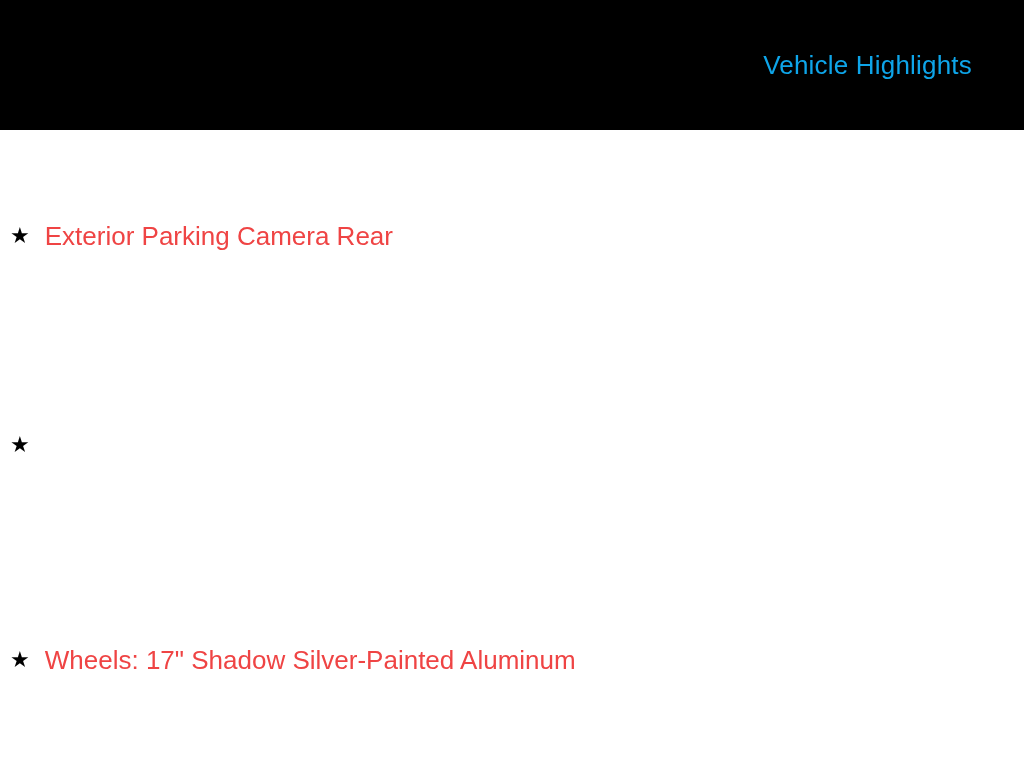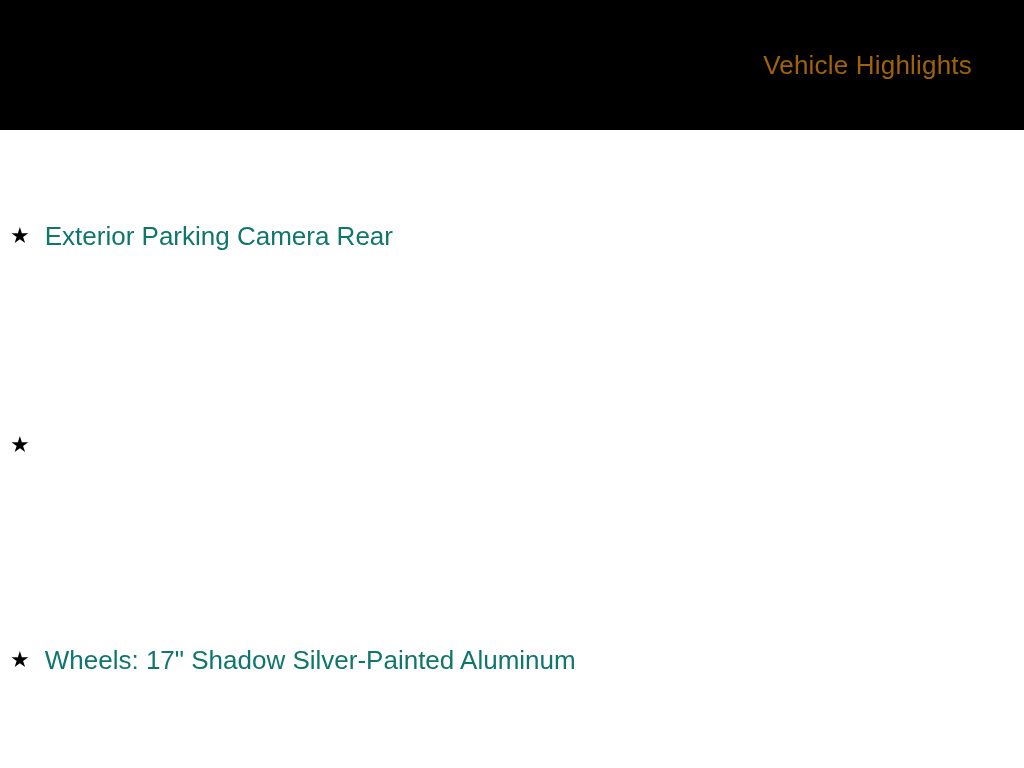--- a/index.html
+++ b/index.html
@@ -21,21 +21,21 @@
     width: 1024px;
     height: 130px;
     background: #000000;
     display: flex;
     align-items: center;
     justify-content: flex-end;
     box-sizing: border-box;
     padding-right: 52px;
   }
   .header-title {
-    color: #a16207;
+    color: #0ea5e9;
     font-size: 26px;
     font-weight: 400;
     letter-spacing: 0.2px;
     white-space: nowrap;
   }
   .highlight-list {
     position: absolute;
     top: 130px;
     left: 0;
     width: 1024px;
@@ -53,21 +53,21 @@
   .star {
     font-family: "DejaVu Sans", sans-serif;
     font-size: 22px;
     color: #000000;
     line-height: 1;
     margin-right: 15px;
     flex: 0 0 auto;
   }
   .highlight-label {
     font-size: 26px;
-    color: #0f766e;
+    color: #ef4444;
     line-height: 1.1;
   }
 </style>
 </head>
 <body>
 
 <div class="header">
   <span class="header-title">Vehicle Highlights</span>
 </div>
 

